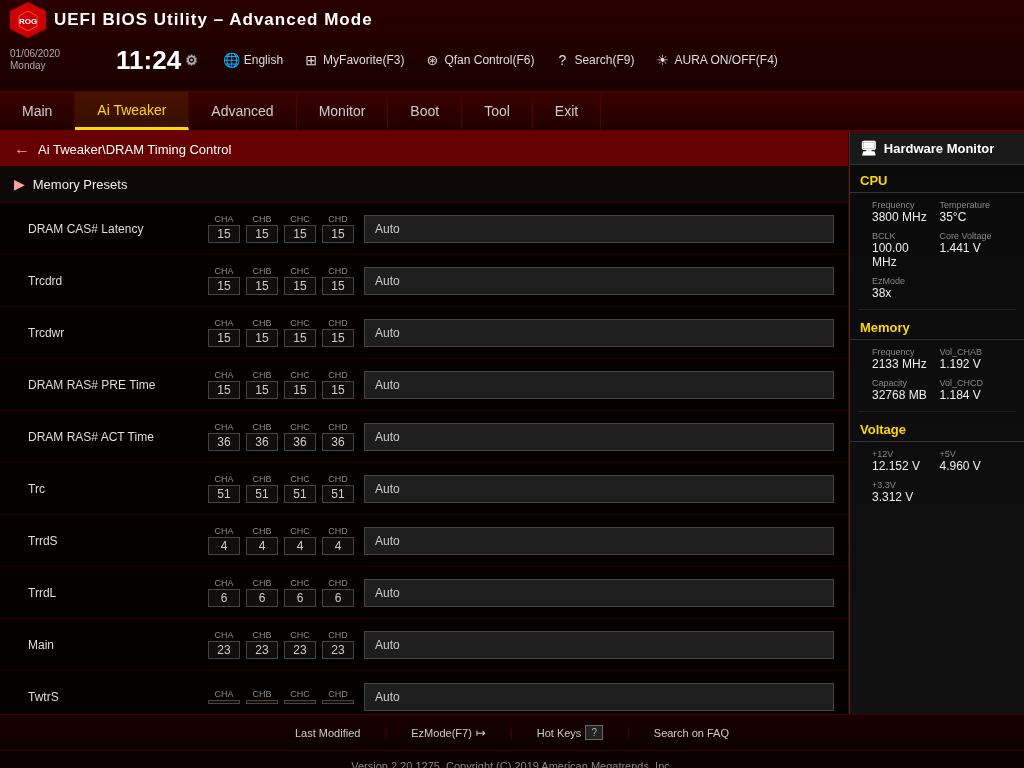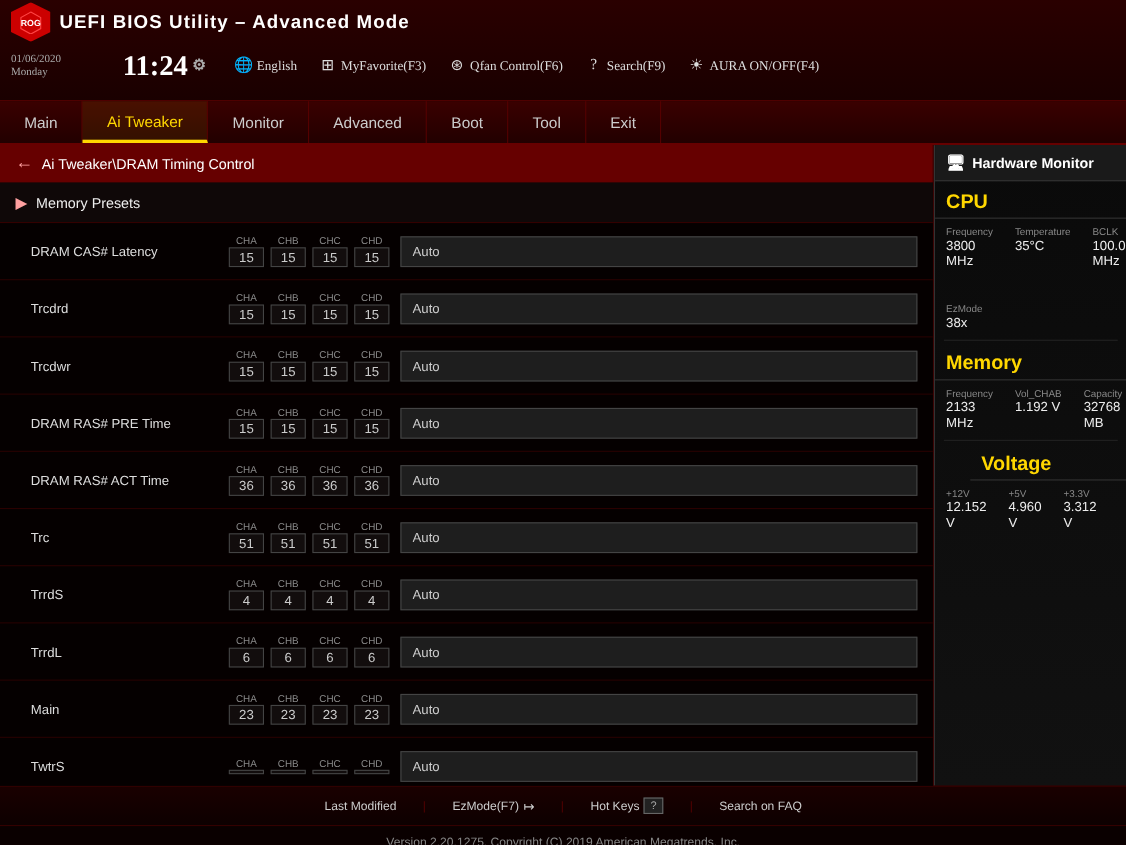--- a/index.html
+++ b/index.html
@@ -45,21 +45,20 @@
       font-size: 17px;
       font-weight: bold;
       color: #fff;
       letter-spacing: 1px;
     }
     .header-bottom {
       display: flex;
       align-items: center;
       height: 40px;
       gap: 16px;
-      font-family: Liberation Serif, serif;
     }
     .datetime {
       display: flex;
       flex-direction: column;
       font-size: 10px;
       color: #aaa;
       line-height: 1.2;
     }
     .time-display {
       font-size: 26px;
@@ -226,34 +225,34 @@
       align-items: center;
       gap: 6px;
       font-size: 13px;
       font-weight: bold;
       color: #fff;
       border-bottom: 1px solid #333;
     }
     .monitor-icon { font-size: 14px; }
 
     .section-title {
-      font-size: 18px;
+      font-size: 13px;
       font-weight: bold;
       padding: 8px 10px 4px;
       border-bottom: 1px solid #333;
     }
     .section-title.cpu { color: #ffd700; }
     .section-title.memory { color: #ffd700; }
-    .section-title.voltage { color: #ffd700; margin-left: 32px; }
+    .section-title.voltage { color: #ffd700; }
 
     .stat-grid {
       display: grid;
-      grid-template-columns: 1fr 1fr 1fr 1fr;
-      padding: 4px 8px;
-      gap: 16px;
+      grid-template-columns: 1fr 1fr;
+      padding: 4px 20px;
+      gap: 1px;
     }
     .stat-item { padding: 3px 2px; }
     .stat-label { font-size: 9px; color: #888; }
     .stat-value { font-size: 12px; color: #eee; }
 
     .divider { height: 1px; background: #222; margin: 2px 8px; }
 
     
     .footer-bar {
       height: 36px;
@@ -347,24 +346,24 @@
 </div>
 
 <div class="nav-bar">
   <div class="nav-item">
     <span>Main</span>
   </div>
   <div class="nav-item active">
     <span>Ai Tweaker</span>
   </div>
   <div class="nav-item">
+    <span>Advanced</span>
+  </div>
+  <div class="nav-item">
     <span>Monitor</span>
-  </div>
-  <div class="nav-item">
-    <span>Advanced</span>
   </div>
   <div class="nav-item">
     <span>Boot</span>
   </div>
   <div class="nav-item">
     <span>Tool</span>
   </div>
   <div class="nav-item">
     <span>Exit</span>
   </div>

